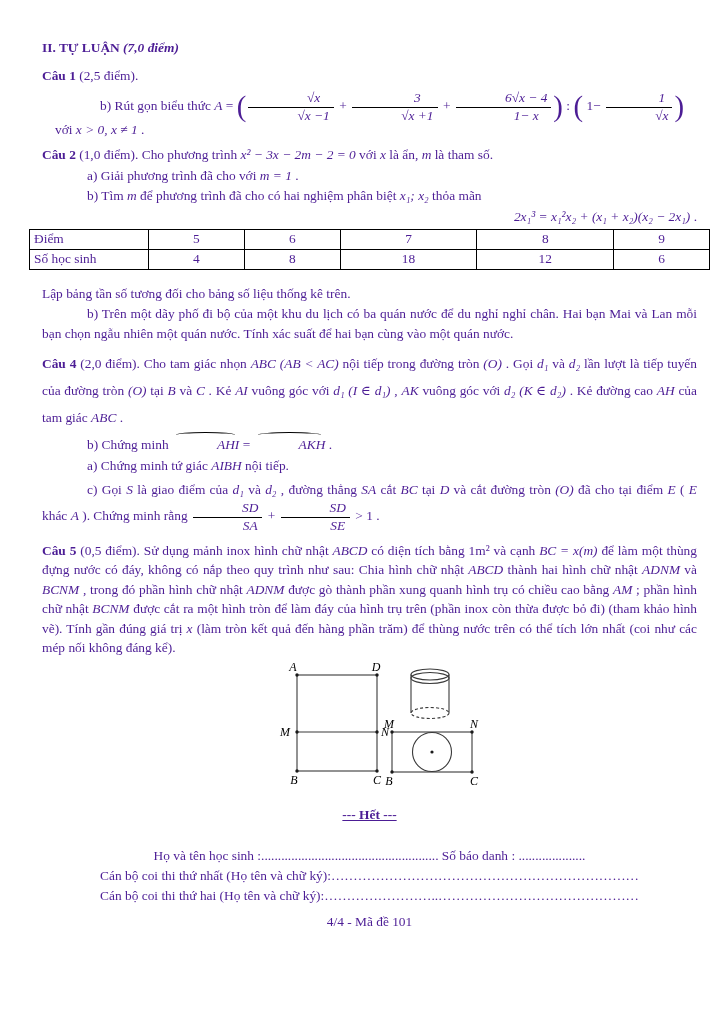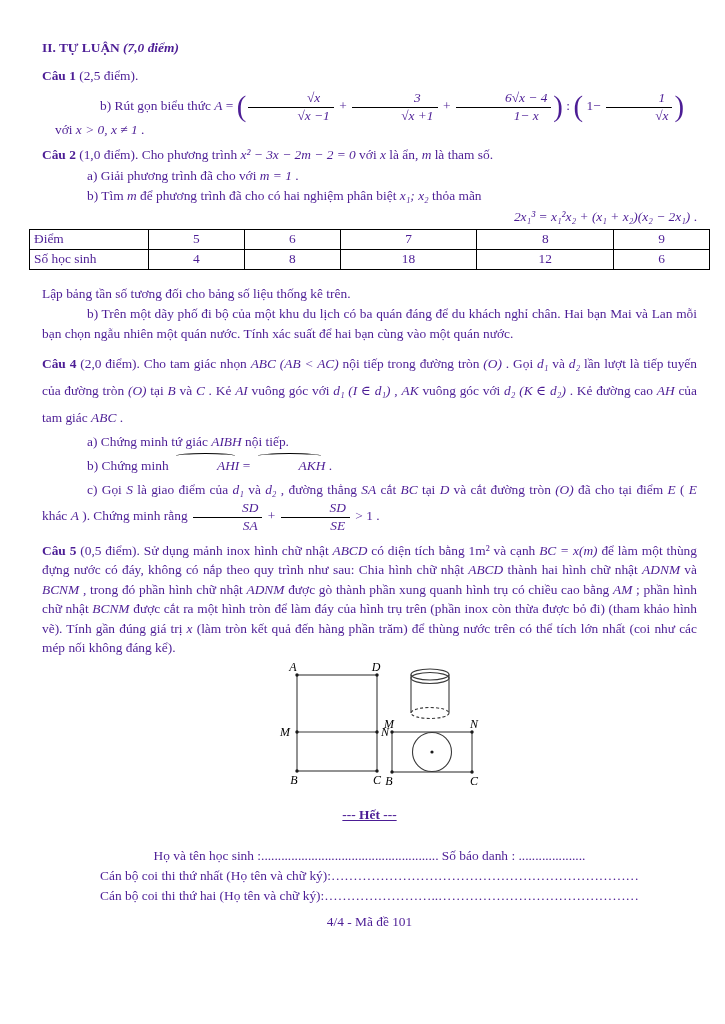--- a/index.html
+++ b/index.html
@@ -80,25 +80,25 @@
       <td>4</td>
       <td>8</td>
       <td>18</td>
       <td>12</td>
       <td>6</td>
     </tr>
   </tbody>
     </table>
 
   <p class="note">Lập bảng tần số tương đối cho bảng số liệu thống kê trên.</p>
-  <p class="item">b) Trên một dãy phố đi bộ của một khu du lịch có ba quán đáng để du khách nghỉ chân. Hai bạn Mai và Lan mỗi bạn chọn ngẫu nhiên một quán nước. Tính xác suất để hai bạn cùng vào một quán nước.</p>
+  <p class="item">b) Trên một dãy phố đi bộ của một khu du lịch có ba quán nước để du nghỉ nghỉ chân. Hai bạn Mai và Lan mỗi bạn chọn ngẫu nhiên một quán nước. Tính xác suất để hai bạn cùng vào một quán nước.</p>
 
   <p class="q-head loose"><span class="ql">Câu 4</span><span class="pts"> (2,0 điểm)</span><span>. Cho tam giác nhọn <span class="mi">ABC (AB &lt; AC)</span>  nội tiếp trong đường tròn <span class="mi">(O)</span> . Gọi <span class="mi">d₁</span>  và <span class="mi">d₂</span>  lần lượt là tiếp tuyến của đường tròn <span class="mi">(O)</span>  tại <span class="mi">B</span>  và <span class="mi">C</span> . Kẻ <span class="mi">AI</span>  vuông góc với <span class="mi">d₁ (I ∈ d₁)</span> ,  <span class="mi">AK</span>  vuông góc với <span class="mi">d₂ (K ∈ d₂)</span> . Kẻ đường cao <span class="mi">AH</span>  của tam giác <span class="mi">ABC</span> .</span></p>
+  <p class="item" style="margin-top:4px;">b) Chứng minh <span class="mi hat">AHI</span><span class="m"> = </span><span class="mi hat">AKH</span> .</p>
   <p class="item">a) Chứng minh tứ giác <span class="mi">AIBH</span>  nội tiếp.</p>
-  <p class="item" style="margin-top:4px;">b) Chứng minh <span class="mi hat">AHI</span><span class="m"> = </span><span class="mi hat">AKH</span> .</p>
   <p class="item tall" style="margin-top:3px;">c) Gọi <span class="mi">S</span>  là giao điểm của <span class="mi">d₁</span>  và <span class="mi">d₂</span> , đường thẳng <span class="mi">SA</span>  cắt <span class="mi">BC</span>  tại <span class="mi">D</span>  và cắt đường tròn <span class="mi">(O)</span>  đã cho tại điểm <span class="mi">E</span> ( <span class="mi">E</span>  khác <span class="mi">A</span> ). Chứng minh rằng  <span class="frac"><span class="num">SD</span><span class="den">SA</span></span> + <span class="frac"><span class="num">SD</span><span class="den">SE</span></span><span class="m"> &gt; 1</span> .</p>
 
   <p class="q-head"><span class="ql">Câu 5</span><span class="pts"> (0,5 điểm)</span><span>. Sử dụng mảnh inox hình chữ nhật <span class="mi">ABCD</span>  có diện tích bằng <span class="m">1m²</span>  và cạnh <span class="mi">BC = x(m)</span> để làm một thùng đựng nước có đáy, không có nắp theo quy trình như sau: Chia hình chữ nhật <span class="mi">ABCD</span>  thành hai hình chữ nhật <span class="mi">ADNM</span>  và <span class="mi">BCNM</span> , trong đó phần hình chữ nhật <span class="mi">ADNM</span>  được gò thành phần xung quanh hình trụ có chiều cao bằng <span class="mi">AM</span> ; phần hình chữ nhật <span class="mi">BCNM</span>  được cắt ra một hình tròn để làm đáy của hình trụ trên (phần inox còn thừa được bỏ đi) (tham khảo hình vẽ). Tính gần đúng giá trị <span class="mi">x</span>  (làm tròn kết quả đến hàng phần trăm) để thùng nước trên có thể tích lớn nhất (coi như các mép nối không đáng kể).</span></p>
 
   <div class="fig-wrap">
     <svg width="250" height="130" viewBox="0 0 250 130">
 
       <g stroke="#3a3a3a" stroke-width="1.1" fill="none">
         <rect x="20" y="14" width="80" height="96"></rect>
         <line x1="20" y1="71" x2="100" y2="71"></line>

